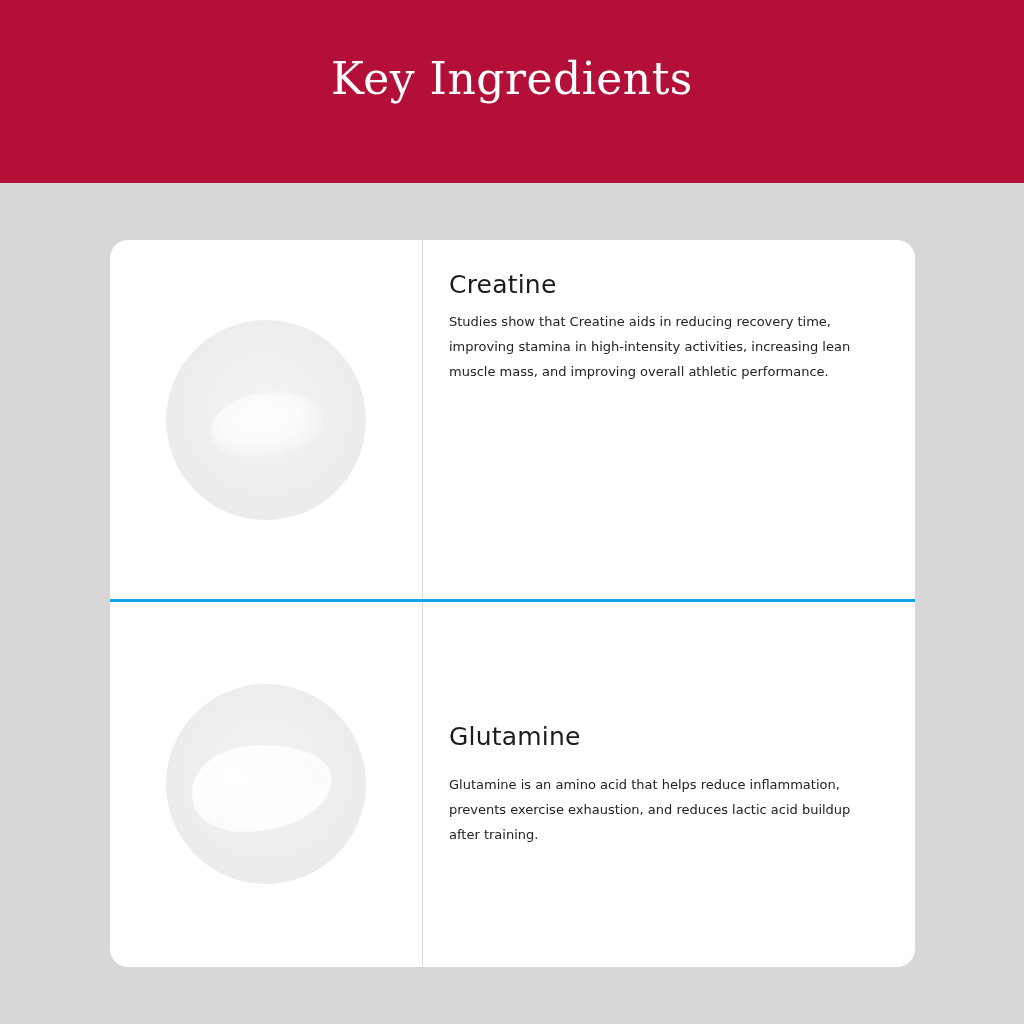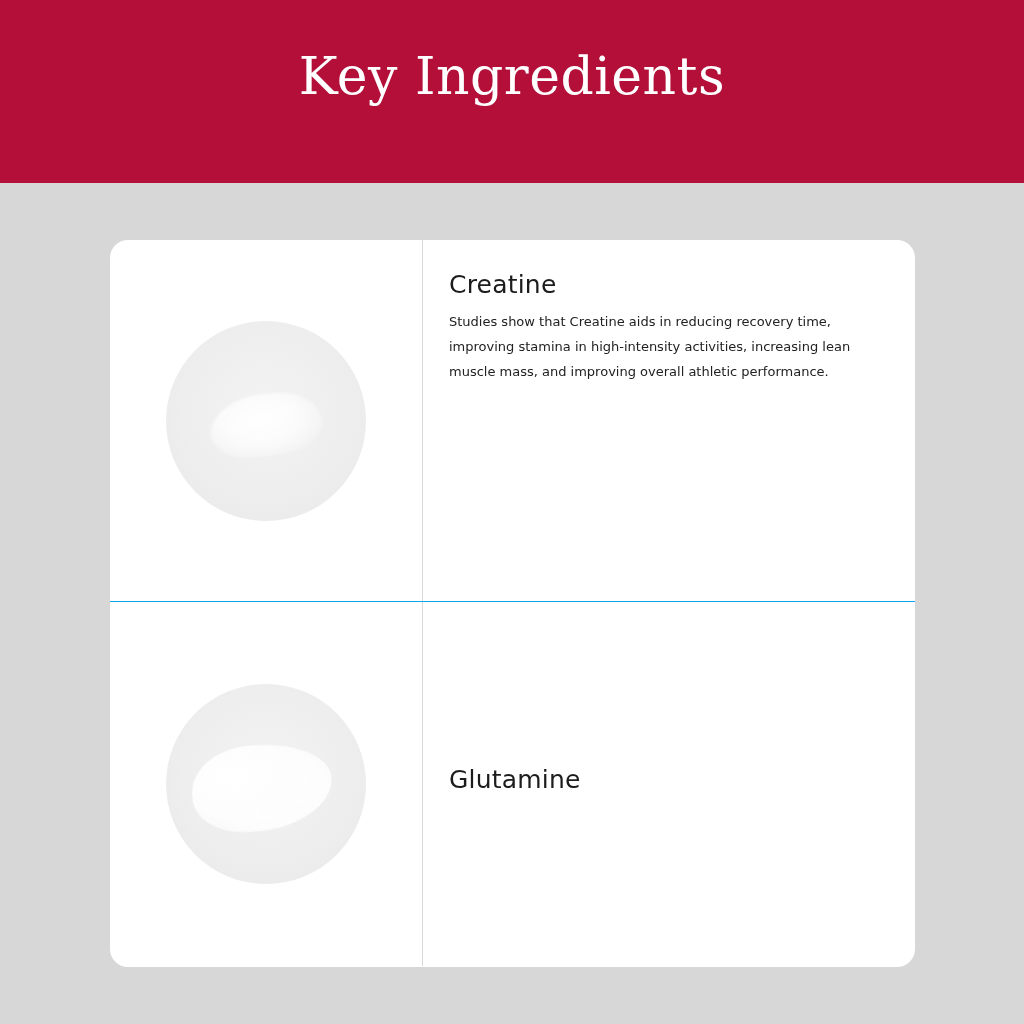--- a/index.html
+++ b/index.html
@@ -25,21 +25,21 @@
     width: 1024px;
     height: 183px;
     background: #b30f38;
     display: flex;
     align-items: center;
     justify-content: center;
   }
   .header-title {
     font-family: "DejaVu Serif", serif;
     color: #ffffff;
-    font-size: 52px;
+    font-size: 44px;
     font-weight: 400;
     letter-spacing: 0.5px;
     line-height: 1;
     margin-top: 4px;
   }
   .card {
     position: absolute;
     left: 110px;
     top: 240px;
     width: 805px;
@@ -49,21 +49,21 @@
     box-sizing: border-box;
     overflow: hidden;
   }
   .row {
     display: flex;
     box-sizing: border-box;
     width: 100%;
   }
   .row-creatine {
     height: 362px;
-    border-bottom: 1px solid #0ea5e9;
+    border-bottom: 3px solid #0ea5e9;
   }
   .row-glutamine {
     height: 364px;
   }
   .media-cell {
     width: 313px;
     flex: 0 0 313px;
     box-sizing: border-box;
     border-right: 1px solid #d8d8d8;
     display: flex;
@@ -183,18 +183,19 @@
         <p class="ingredient-para">Studies show that Creatine aids in reducing recovery time, improving stamina in high-intensity activities, increasing lean muscle mass, and improving overall athletic performance.</p>
       </div>
     </div>
 
     <div class="row row-glutamine">
       <div class="media-cell">
         <div class="powder-circle glutamine"></div>
       </div>
       <div class="text-cell">
         <h2 class="ingredient-name">Glutamine</h2>
+        <p class="ingredient-para">Glutamine is an amino acid that helps reduce inflammation, prevents exercise exhaustion, and reduces lactic acid buildup after training.</p>
       </div>
     </div>
 
   </div>
 
 </div>
 
 </body></html>

